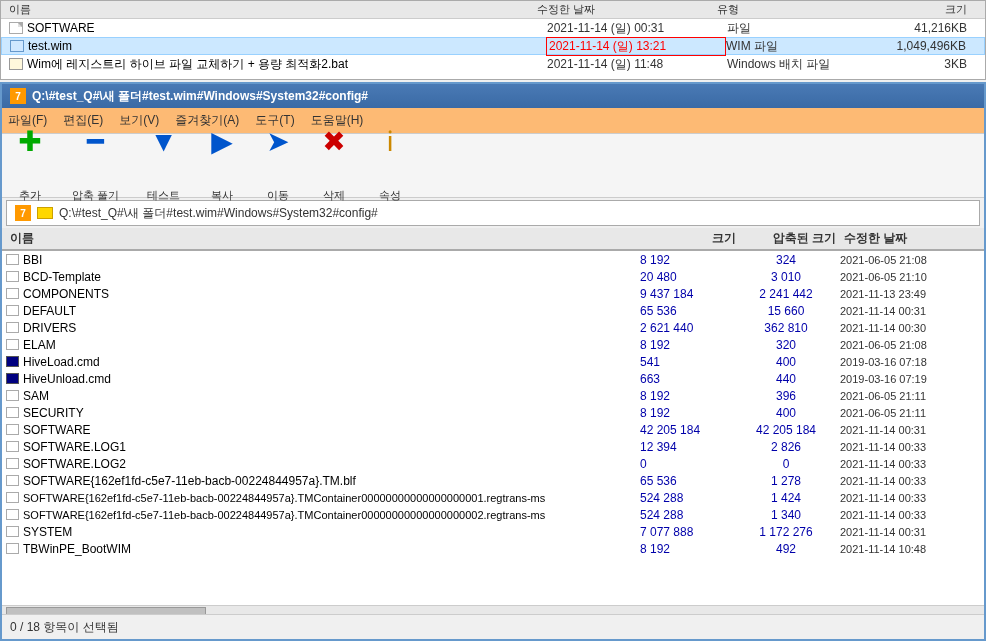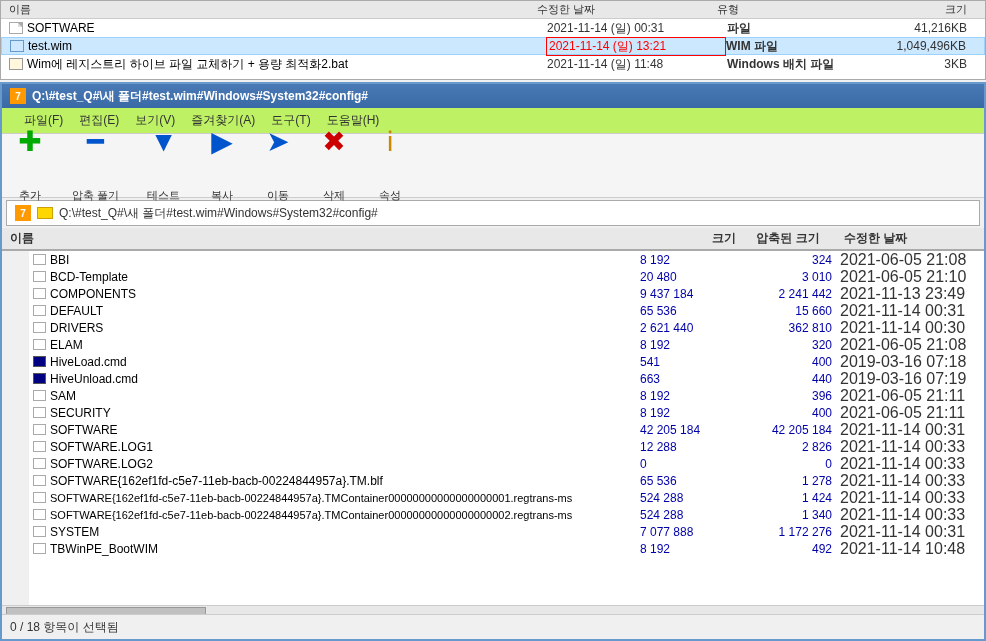--- a/index.html
+++ b/index.html
@@ -39,21 +39,21 @@
       display: flex;
       align-items: center;
       padding: 1px 8px;
       height: 18px;
       font-size: 12px;
     }
     .top-row.selected { background: #cce8ff; border: 1px solid #99d1ff; }
     .top-row-name { flex: 1; display: flex; align-items: center; gap: 4px; }
     .top-row-date { width: 180px; color: #333; }
     .top-row-date.red { color: red; border: 1px solid red; padding: 0 2px; }
-    .top-row-type { width: 150px; color: #333; font-weight: bold; }
+    .top-row-type { width: 150px; color: #333; }
     .top-row-size { width: 100px; text-align: right; padding-right: 10px; color: #333; }
 
     .file-icon {
       width: 14px;
       height: 12px;
       display: inline-block;
       background: #fff;
       border: 1px solid #aaa;
       position: relative;
     }
@@ -112,24 +112,24 @@
       margin-right: 6px;
       display: flex;
       align-items: center;
       justify-content: center;
       font-size: 10px;
       color: white;
       font-weight: bold;
     }
 
     .menu-bar {
-      background: #bef264;
+      background: #fdba74;
       border-bottom: 1px solid #ccc;
       display: flex;
-      padding: 2px 16px;
+      padding: 2px 0;
       gap: 4px;
     }
 
     .menu-item {
       padding: 2px 6px;
       font-size: 12px;
       color: #333;
       cursor: pointer;
     }
 
@@ -203,21 +203,21 @@
       background: #e8e8e8;
       border-bottom: 2px solid #aaa;
       padding: 2px 4px;
       font-size: 12px;
       color: #333;
       font-weight: bold;
     }
 
     .col-name { flex: 1; padding-left: 4px; }
     .col-size { width: 100px; text-align: right; padding-right: 4px; }
-    .col-compressed { width: 100px; text-align: center; padding-right: 4px; }
+    .col-compressed { width: 100px; text-align: right; padding-right: 4px; }
     .col-modified { width: 140px; padding-left: 4px; }
 
     .file-list {
       overflow-y: auto;
       height: calc(100% - 200px);
       background: #fff;
     }
 
     .file-row {
       display: flex;
@@ -230,22 +230,22 @@
 
     .row-name {
       flex: 1;
       display: flex;
       align-items: center;
       gap: 4px;
       overflow: hidden;
       white-space: nowrap;
     }
     .row-size { width: 100px; text-align: left; padding-right: 8px; color: #00a; }
-    .row-compressed { width: 100px; text-align: right; padding-right: 8px; color: #00a; }
-    .row-modified { width: 140px; font-size: 16px; color: #333; }
+    .row-compressed { width: 100px; text-align: center; padding-right: 8px; color: #00a; }
+    .row-modified { width: 140px; font-size: 11px; color: #333; }
 
     .small-file-icon {
       width: 13px;
       height: 11px;
       display: inline-block;
       background: #fff;
       border: 1px solid #aaa;
       flex-shrink: 0;
       position: relative;
     }
@@ -387,21 +387,21 @@
     <span class="address-text">Q:\#test_Q#\새 폴더#test.wim#Windows#System32#config#</span>
   </div>
 
   <div class="file-list-header">
     <div class="col-name">이름</div>
     <div class="col-size">크기</div>
     <div class="col-compressed">압축된 크기</div>
     <div class="col-modified">수정한 날짜</div>
   </div>
 
-  <div class="file-list" style="height: 370px; margin-left: 27px;">
+  <div class="file-list" style="height: 370px;">
     <div class="file-row">
       <div class="row-name"><span class="small-file-icon"></span>BBI</div>
       <div class="row-size">8 192</div>
       <div class="row-compressed">324</div>
       <div class="row-modified">2021-06-05 21:08</div>
     </div>
     <div class="file-row">
       <div class="row-name"><span class="small-file-icon"></span>BCD-Template</div>
       <div class="row-size">20 480</div>
       <div class="row-compressed">3 010</div>
@@ -456,21 +456,21 @@
       <div class="row-modified">2021-06-05 21:11</div>
     </div>
     <div class="file-row">
       <div class="row-name"><span class="small-file-icon"></span>SOFTWARE</div>
       <div class="row-size">42 205 184</div>
       <div class="row-compressed">42 205 184</div>
       <div class="row-modified">2021-11-14 00:31</div>
     </div>
     <div class="file-row">
       <div class="row-name"><span class="small-file-icon"></span>SOFTWARE.LOG1</div>
-      <div class="row-size">12 288</div>
+      <div class="row-size">12 394</div>
       <div class="row-compressed">2 826</div>
       <div class="row-modified">2021-11-14 00:33</div>
     </div>
     <div class="file-row">
       <div class="row-name"><span class="small-file-icon"></span>SOFTWARE.LOG2</div>
       <div class="row-size">0</div>
       <div class="row-compressed">0</div>
       <div class="row-modified">2021-11-14 00:33</div>
     </div>
     <div class="file-row">

